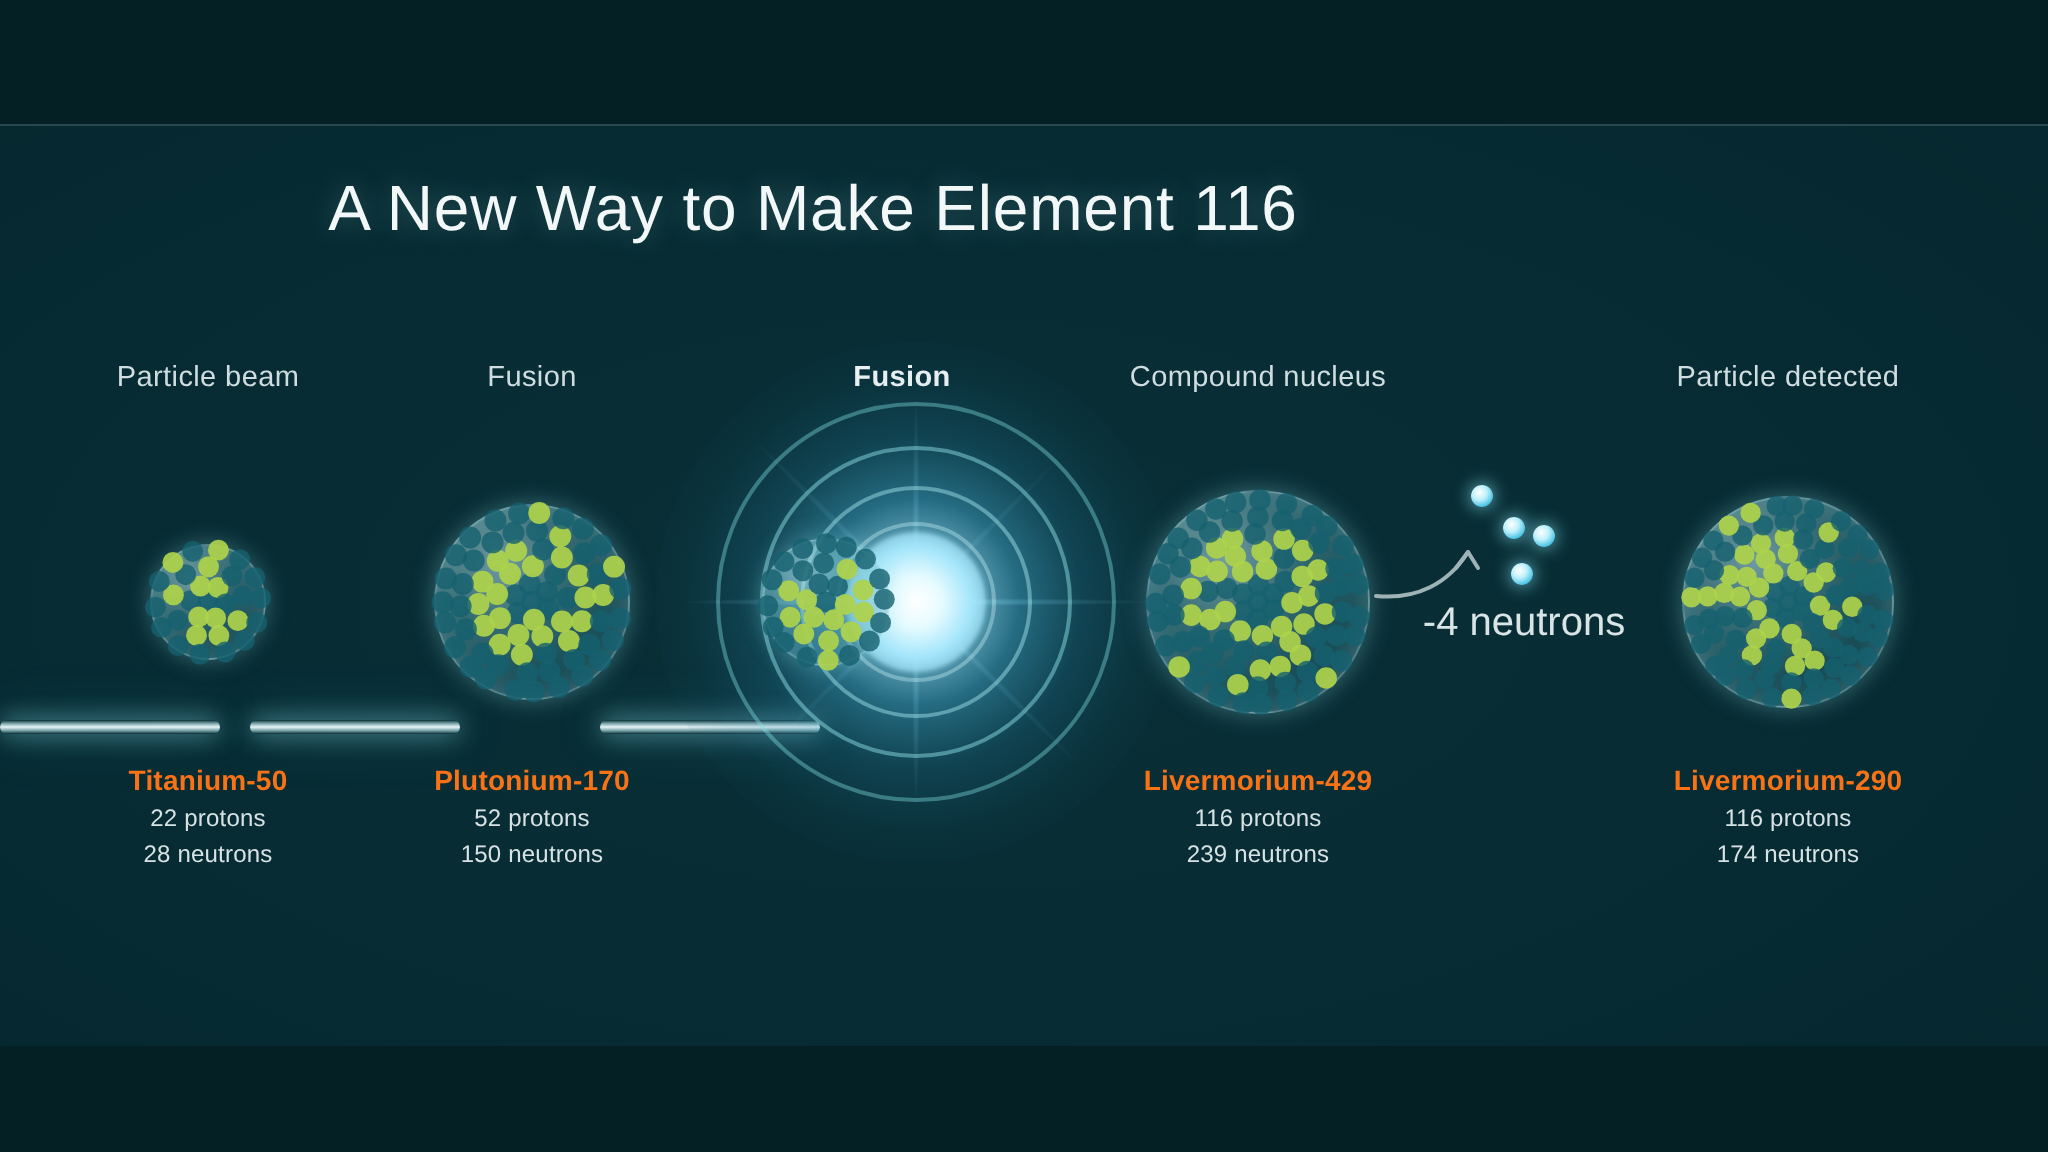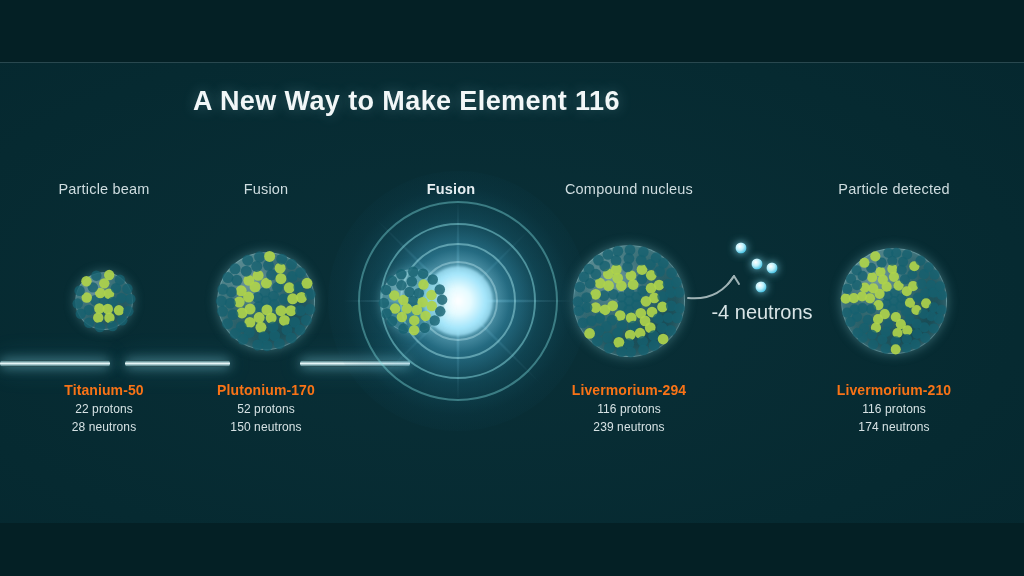--- a/index.html
+++ b/index.html
@@ -16,21 +16,21 @@
   #top-band{position:absolute;left:0;top:0;width:1024px;height:62px;background:#042025;}
   #divider{position:absolute;left:0;top:62px;width:1024px;height:1px;
            background:#35565c;opacity:.75;}
   #stage{position:absolute;left:0;top:63px;width:1024px;height:460px;
          background:radial-gradient(120% 130% at 46% 52%, #0a3038 0%, #062a31 45%, #04222a 100%);}
   #bottom-band{position:absolute;left:0;top:523px;width:1024px;height:53px;background:#042025;}
 
   
   #title{
     position:absolute;left:0;top:86px;width:813px;text-align:center;
-    font-size:27px;font-weight:bold;letter-spacing:.4px;color:#f2f7f8;
+    font-size:32px;font-weight:normal;letter-spacing:.4px;color:#f2f7f8;
     text-shadow:0 0 14px rgba(160,220,230,.30);
   }
 
   
   .stage-header{
     position:absolute;top:181px;text-align:center;
     font-size:14.5px;color:#cfdde0;letter-spacing:.2px;white-space:nowrap;
     transform:translateX(-50%);
   }
   .stage-header.accent{color:#ffffff;font-weight:bold;}
@@ -515,24 +515,24 @@
     <div class="cap-line">28 neutrons</div>
   </div>
 
   <div class="caption" style="left:266px;top:382px;">
     <div class="cap-name">Plutonium-170</div>
     <div class="cap-line">52 protons</div>
     <div class="cap-line">150 neutrons</div>
   </div>
 
   <div class="caption" style="left:629px;top:382px;">
-    <div class="cap-name">Livermorium-294</div>
+    <div class="cap-name">Livermorium-429</div>
     <div class="cap-line">116 protons</div>
     <div class="cap-line">239 neutrons</div>
   </div>
 
   <div class="caption" style="left:894px;top:382px;">
-    <div class="cap-name">Livermorium-210</div>
+    <div class="cap-name">Livermorium-290</div>
     <div class="cap-line">116 protons</div>
     <div class="cap-line">174 neutrons</div>
   </div>
 
 </div>
 
 </body></html>

